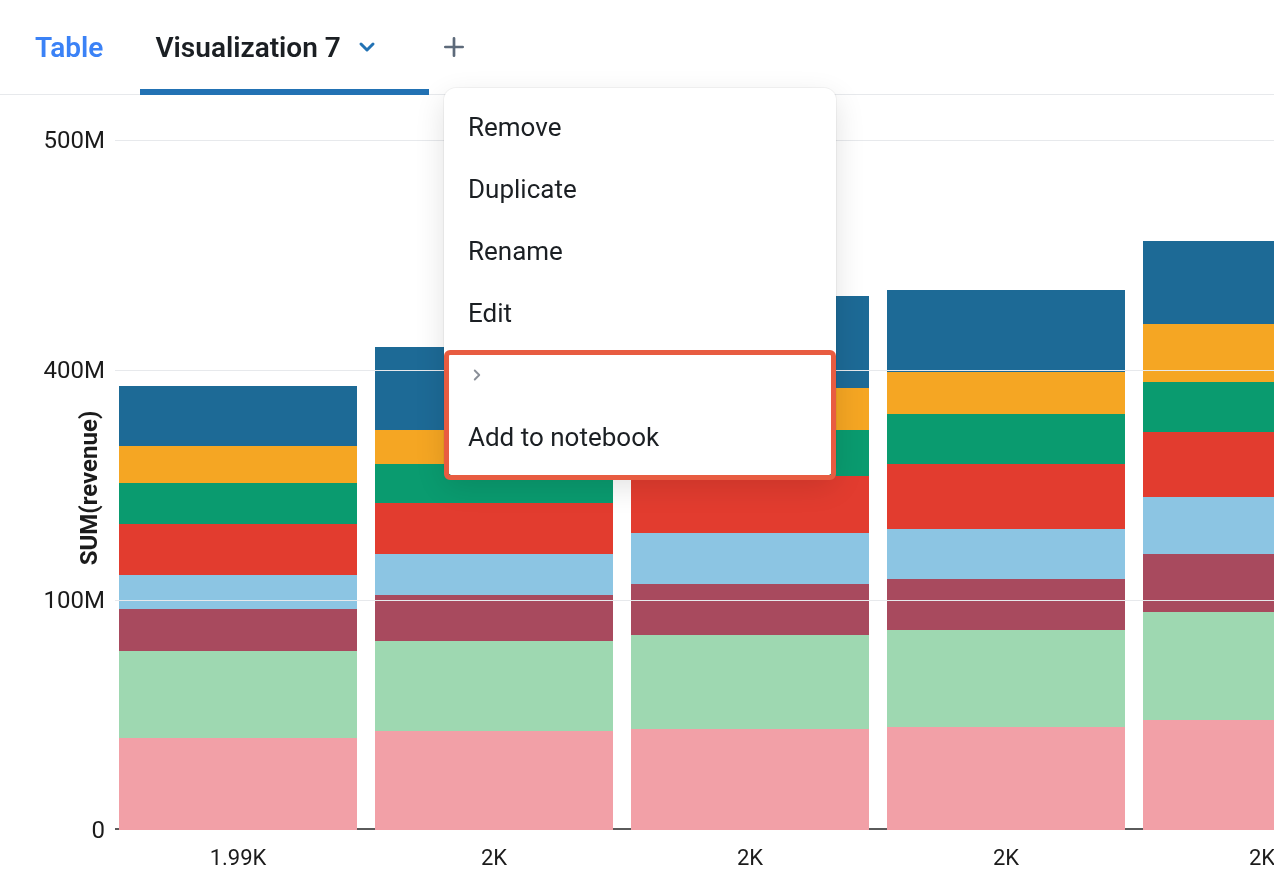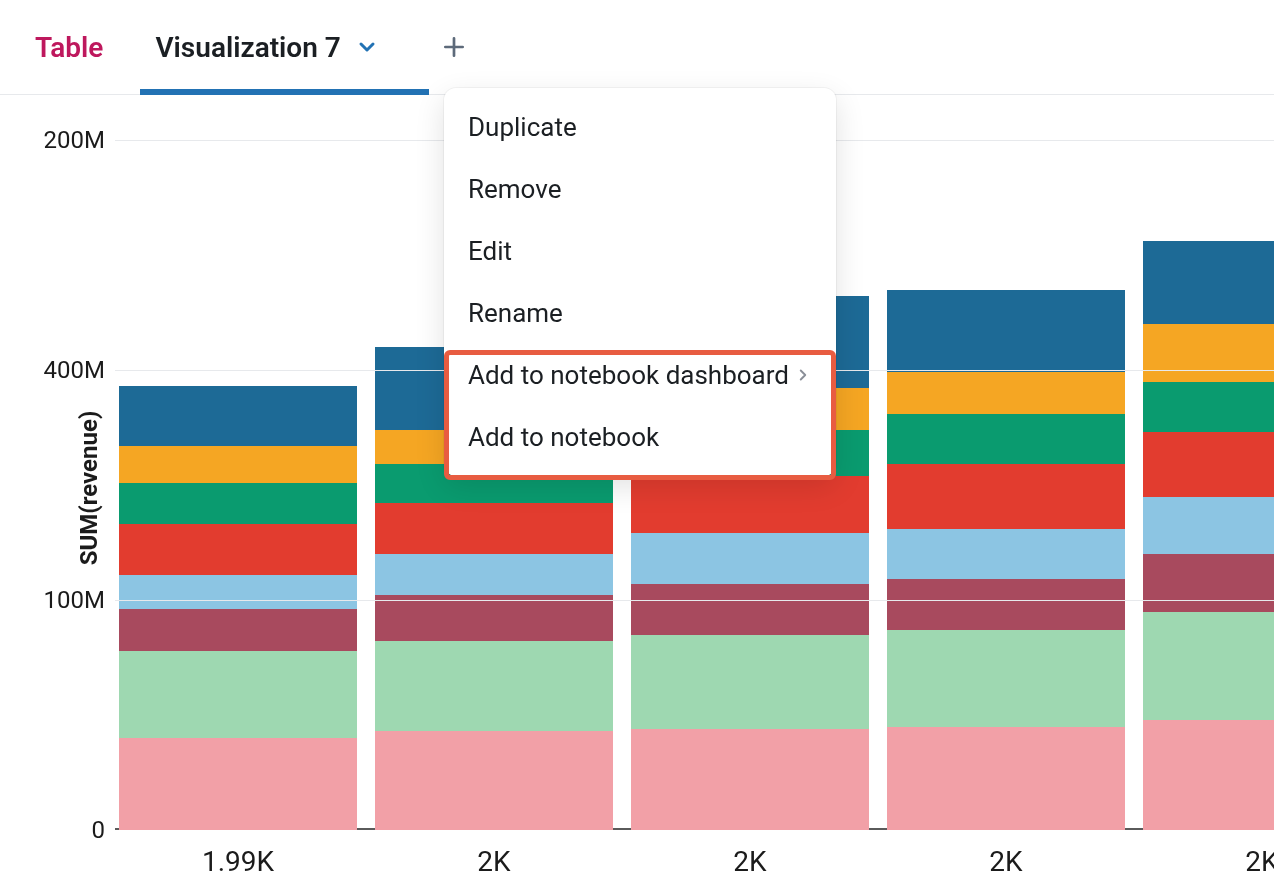--- a/index.html
+++ b/index.html
@@ -1,42 +1,42 @@
 <!DOCTYPE html>
 <html><head>
 <meta charset="utf-8">
 <style>
   * { box-sizing: border-box; margin: 0; padding: 0; }
   html, body { width: 1274px; height: 880px; font-family: -apple-system, BlinkMacSystemFont, "Segoe UI", Roboto, Helvetica, Arial, sans-serif; background: #fff; color: #1f2937; overflow: hidden; }
   .root { position: relative; width: 1274px; height: 880px; }
 
   
   .tabs { display: flex; align-items: center; height: 95px; border-bottom: 1px solid #e7e9ec; padding-left: 35px; gap: 52px; position: relative; }
-  .tab { font-size: 28px; font-weight: 600; color: #be185d; cursor: pointer; display:flex; align-items:center; height:100%; position:relative; }
+  .tab { font-size: 28px; font-weight: 600; color: #3b82f6; cursor: pointer; display:flex; align-items:center; height:100%; position:relative; }
   .tab.active { color: #1b1f23; }
   .tab.active::after { content:""; position:absolute; left:-15px; right:-50px; bottom:-1px; height:6px; background:#2272B4; }
   .tab-chevron { margin-left: 14px; display:inline-flex; }
   .plus-btn { margin-left: 10px; display:inline-flex; cursor:pointer; }
 
   
   .menu { position:absolute; left:444px; top:88px; width:392px; background:#fff; border-radius:12px; box-shadow: 0 10px 30px rgba(0,0,0,0.12), 0 0 0 1px rgba(0,0,0,0.04); padding: 8px 0; z-index: 20; }
   .menu-item { font-size:26px; color:#1b1f23; padding: 16px 24px; cursor:pointer; display:flex; align-items:center; justify-content:space-between; }
   .highlight-box { position:absolute; left:444px; top:350px; width:392px; height:130px; border:5px solid #E85C41; border-radius:6px; z-index:25; pointer-events:none; }
 
   
   .chart-wrap { position:absolute; left:0; top:95px; right:0; bottom:0; }
   .ylabel { position:absolute; left:12px; top:50%; transform: translateY(-50%) rotate(-90deg); transform-origin: center; font-size:24px; font-weight:700; color:#1b1b1b; white-space:nowrap; }
   .plot { position:absolute; left:115px; top:45px; width:1159px; height:690px; }
   .gridline { position:absolute; left:0; right:0; height:1px; background:#e7e9ec; }
   .ytick { position:absolute; left:-75px; width:65px; text-align:right; font-size:24px; color:#1b1b1b; transform: translateY(-50%); }
   .baseline { position:absolute; left:0; right:0; bottom:0; height:2px; background:#5a5a5a; }
   .bars { position:absolute; left:0; right:0; top:0; bottom:0; }
   .bar-col { position:absolute; bottom:0; display:flex; flex-direction:column-reverse; }
   .seg { width:100%; }
-  .xtick { position:absolute; top:100%; margin-top:15px; font-size:28px; color:#1b1b1b; text-align:right; transform:translateX(-50%); }
+  .xtick { position:absolute; top:100%; margin-top:15px; font-size:22px; color:#1b1b1b; text-align:right; transform:translateX(-50%); }
 </style>
 </head>
 <body>
 <div class="root">
 
   <div class="tabs">
     <div class="tab">
       <span>Table</span>
     </div>
     <div class="tab active">
@@ -49,33 +49,32 @@
     </div>
     <span class="plus-btn">
       <svg width="26" height="26" viewBox="0 0 24 24" fill="none">
           <path d="M12 4v16M4 12h16" stroke="#5d6a7a" stroke-width="2.5" stroke-linecap="round"></path>
         </svg>
     </span>
   </div>
 
   <div class="menu">
     <div class="menu-item">
+      <span>Remove</span>
+    </div>
+    <div class="menu-item">
       <span>Duplicate</span>
     </div>
     <div class="menu-item">
-      <span>Remove</span>
+      <span>Rename</span>
     </div>
     <div class="menu-item">
       <span>Edit</span>
     </div>
     <div class="menu-item">
-      <span>Rename</span>
-    </div>
-    <div class="menu-item">
-      <span>Add to notebook dashboard</span>
       <span>
         <svg width="18" height="18" viewBox="0 0 24 24" fill="none">
             <path d="M9 6l6 6-6 6" stroke="#8a8f98" stroke-width="2.5" stroke-linecap="round" stroke-linejoin="round"></path>
           </svg>
       </span>
     </div>
     <div class="menu-item">
       <span>Add to notebook</span>
     </div>
   </div>
@@ -136,21 +135,21 @@
             <div class="seg" style="height: 57.5px; background: rgb(245, 166, 35);"></div>
             <div class="seg" style="height: 82.8px; background: rgb(29, 106, 150);"></div>
           </div>
         </div>
     <div class="ytick" style="top: 690px;">0</div>
         <div class="gridline" style="top: 460px;"></div>
         <div class="ytick" style="top: 460px;">100M</div>
         <div class="gridline" style="top: 230px;"></div>
         <div class="ytick" style="top: 230px;">400M</div>
         <div class="gridline" style="top: 0px;"></div>
-        <div class="ytick" style="top: 0px;">200M</div>
+        <div class="ytick" style="top: 0px;">500M</div>
         <div class="xtick" style="left: 123px;">1.99K</div>
         <div class="xtick" style="left: 379px;">2K</div>
         <div class="xtick" style="left: 635px;">2K</div>
         <div class="xtick" style="left: 891px;">2K</div>
         <div class="xtick" style="left: 1147px;">2K</div>
       </div>
   </div>
 
 </div>
 

